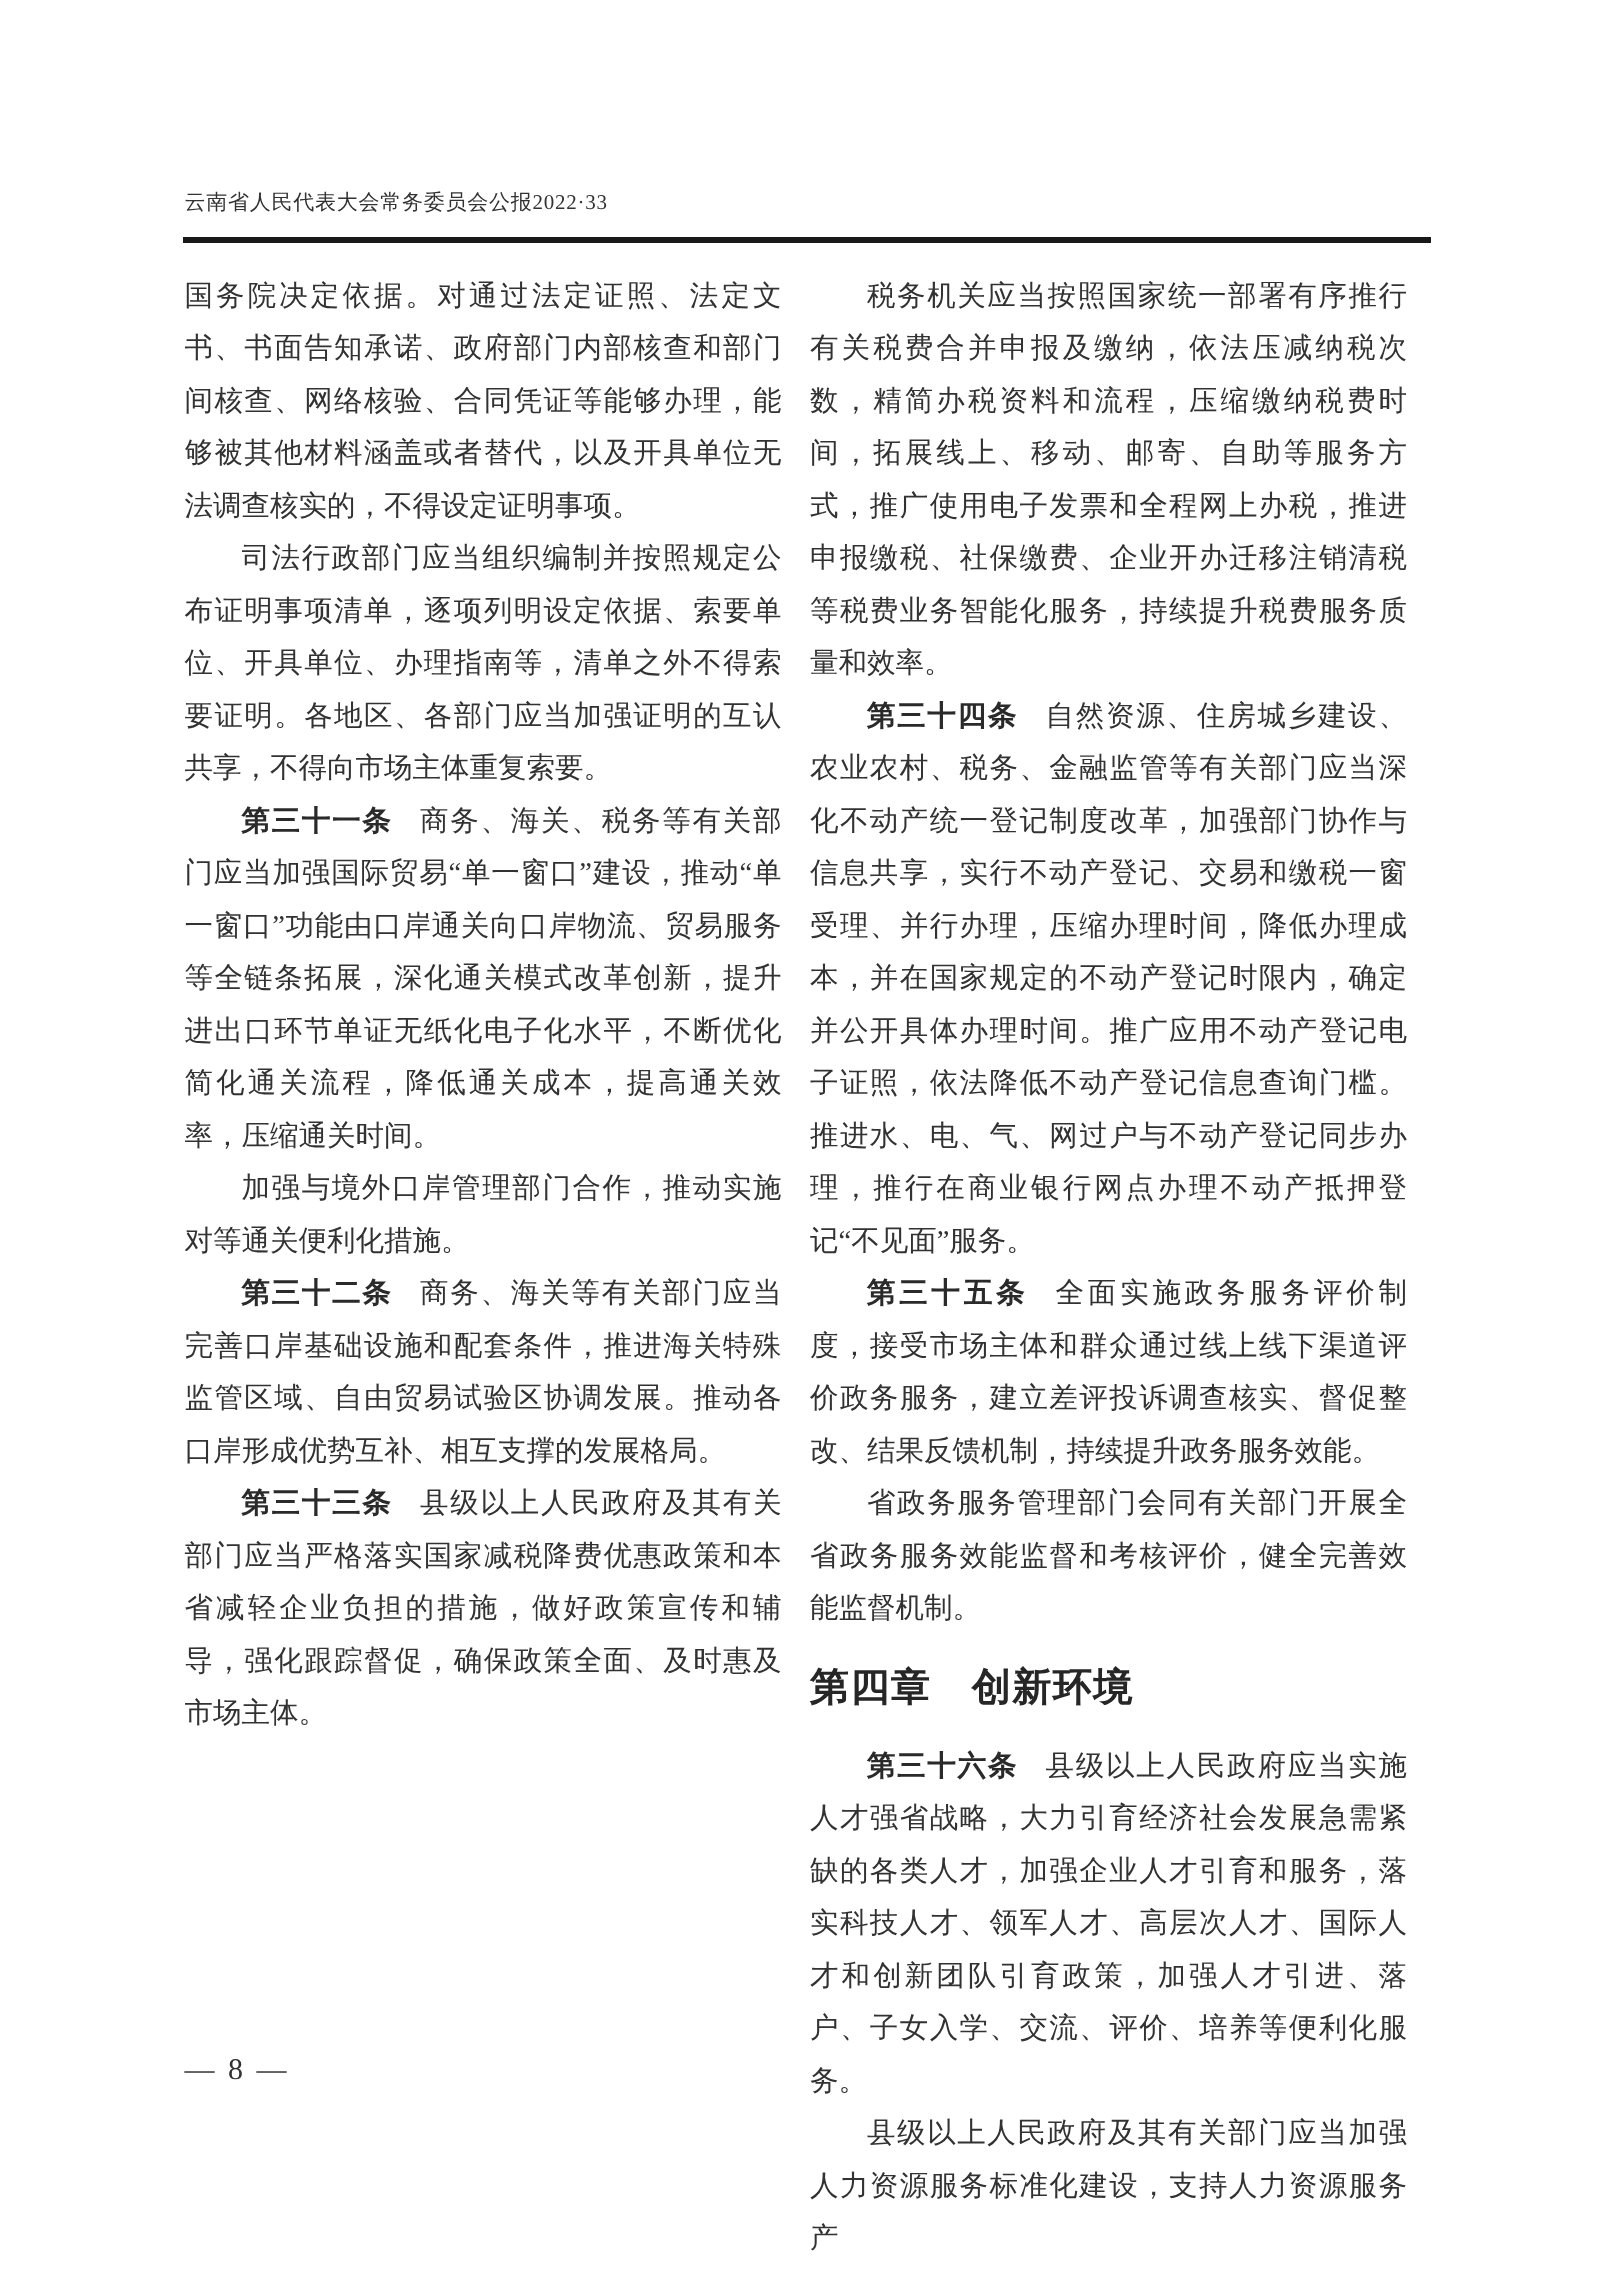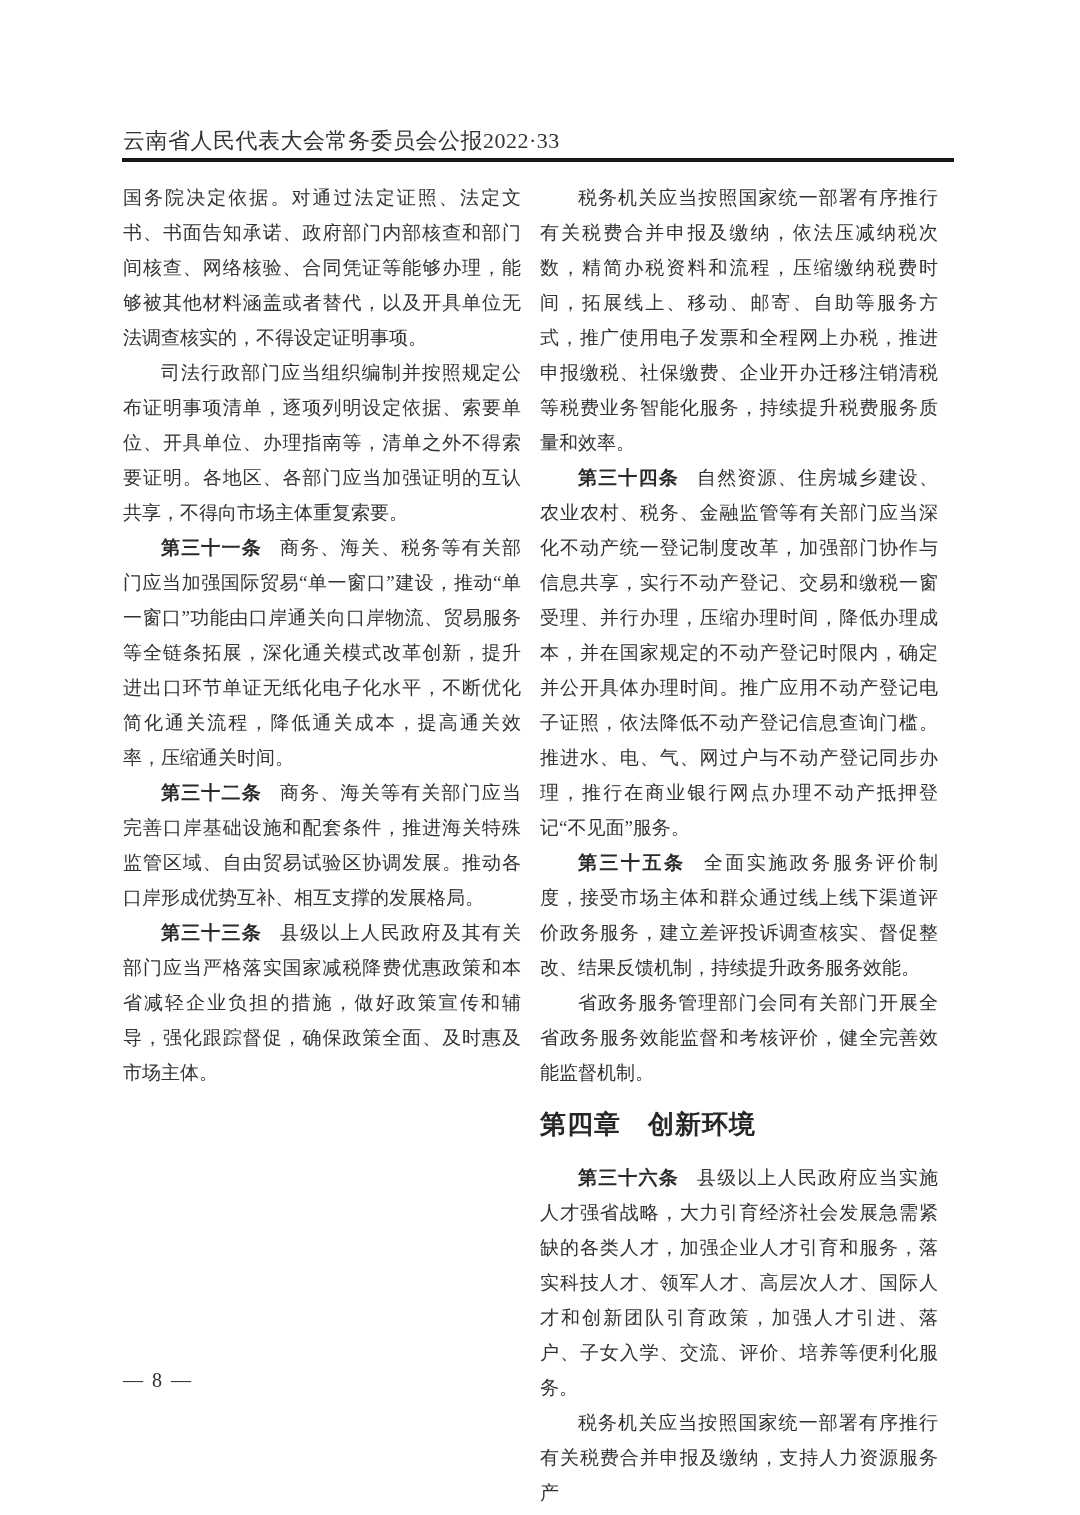--- a/index.html
+++ b/index.html
@@ -18,21 +18,21 @@
   .sheet {
     position: absolute;
     inset: 0;
     background: #ffffff;
     overflow: hidden;
   }
   .header-title {
     position: absolute;
     left: 123px;
     top: 126px;
-    font-size: 22px;
+    font-size: 14px;
     letter-spacing: 0.5px;
     color: #323232;
     white-space: nowrap;
   }
   .header-rule {
     position: absolute;
     left: 122px;
     top: 158px;
     width: 832px;
     height: 4px;
@@ -90,28 +90,29 @@
 <body>
 
 <div class="sheet">
   <div class="header-title">云南省人民代表大会常务委员会公报2022·33</div>
   <div class="header-rule"></div>
 
   <div class="col col-left">
       <p class="para">国务院决定依据。对通过法定证照、法定文书、书面告知承诺、政府部门内部核查和部门间核查、网络核验、合同凭证等能够办理，能够被其他材料涵盖或者替代，以及开具单位无法调查核实的，不得设定证明事项。</p>
       <p class="para indent">司法行政部门应当组织编制并按照规定公布证明事项清单，逐项列明设定依据、索要单位、开具单位、办理指南等，清单之外不得索要证明。各地区、各部门应当加强证明的互认共享，不得向市场主体重复索要。</p>
       <p class="para indent"><span class="article-label">第三十一条</span>商务、海关、税务等有关部门应当加强国际贸易“单一窗口”建设，推动“单一窗口”功能由口岸通关向口岸物流、贸易服务等全链条拓展，深化通关模式改革创新，提升进出口环节单证无纸化电子化水平，不断优化简化通关流程，降低通关成本，提高通关效率，压缩通关时间。</p>
+      <p class="para indent">加强与境外口岸管理部门合作，推动实施对等通关便利化措施。</p>
       <p class="para indent"><span class="article-label">第三十二条</span>商务、海关等有关部门应当完善口岸基础设施和配套条件，推进海关特殊监管区域、自由贸易试验区协调发展。推动各口岸形成优势互补、相互支撑的发展格局。</p>
       <p class="para indent"><span class="article-label">第三十三条</span>县级以上人民政府及其有关部门应当严格落实国家减税降费优惠政策和本省减轻企业负担的措施，做好政策宣传和辅导，强化跟踪督促，确保政策全面、及时惠及市场主体。</p>
     </div>
 
   <div class="col col-right">
       <p class="para indent">税务机关应当按照国家统一部署有序推行有关税费合并申报及缴纳，依法压减纳税次数，精简办税资料和流程，压缩缴纳税费时间，拓展线上、移动、邮寄、自助等服务方式，推广使用电子发票和全程网上办税，推进申报缴税、社保缴费、企业开办迁移注销清税等税费业务智能化服务，持续提升税费服务质量和效率。</p>
       <p class="para indent"><span class="article-label">第三十四条</span>自然资源、住房城乡建设、农业农村、税务、金融监管等有关部门应当深化不动产统一登记制度改革，加强部门协作与信息共享，实行不动产登记、交易和缴税一窗受理、并行办理，压缩办理时间，降低办理成本，并在国家规定的不动产登记时限内，确定并公开具体办理时间。推广应用不动产登记电子证照，依法降低不动产登记信息查询门槛。推进水、电、气、网过户与不动产登记同步办理，推行在商业银行网点办理不动产抵押登记“不见面”服务。</p>
       <p class="para indent"><span class="article-label">第三十五条</span>全面实施政务服务评价制度，接受市场主体和群众通过线上线下渠道评价政务服务，建立差评投诉调查核实、督促整改、结果反馈机制，持续提升政务服务效能。</p>
       <p class="para indent">省政务服务管理部门会同有关部门开展全省政务服务效能监督和考核评价，健全完善效能监督机制。</p>
       <div class="chapter-heading">第四章　创新环境</div>
       <p class="para indent"><span class="article-label">第三十六条</span>县级以上人民政府应当实施人才强省战略，大力引育经济社会发展急需紧缺的各类人才，加强企业人才引育和服务，落实科技人才、领军人才、高层次人才、国际人才和创新团队引育政策，加强人才引进、落户、子女入学、交流、评价、培养等便利化服务。</p>
-      <p class="para indent">税务机关应当按照国家统一部署有序推行有关税费合并申报及缴纳，支持人力资源服务产</p>
+      <p class="para indent">县级以上人民政府及其有关部门应当加强人力资源服务标准化建设，支持人力资源服务产</p>
     </div>
 
   <div class="page-number">— 8 —</div>
 </div>
 
 </body></html>

